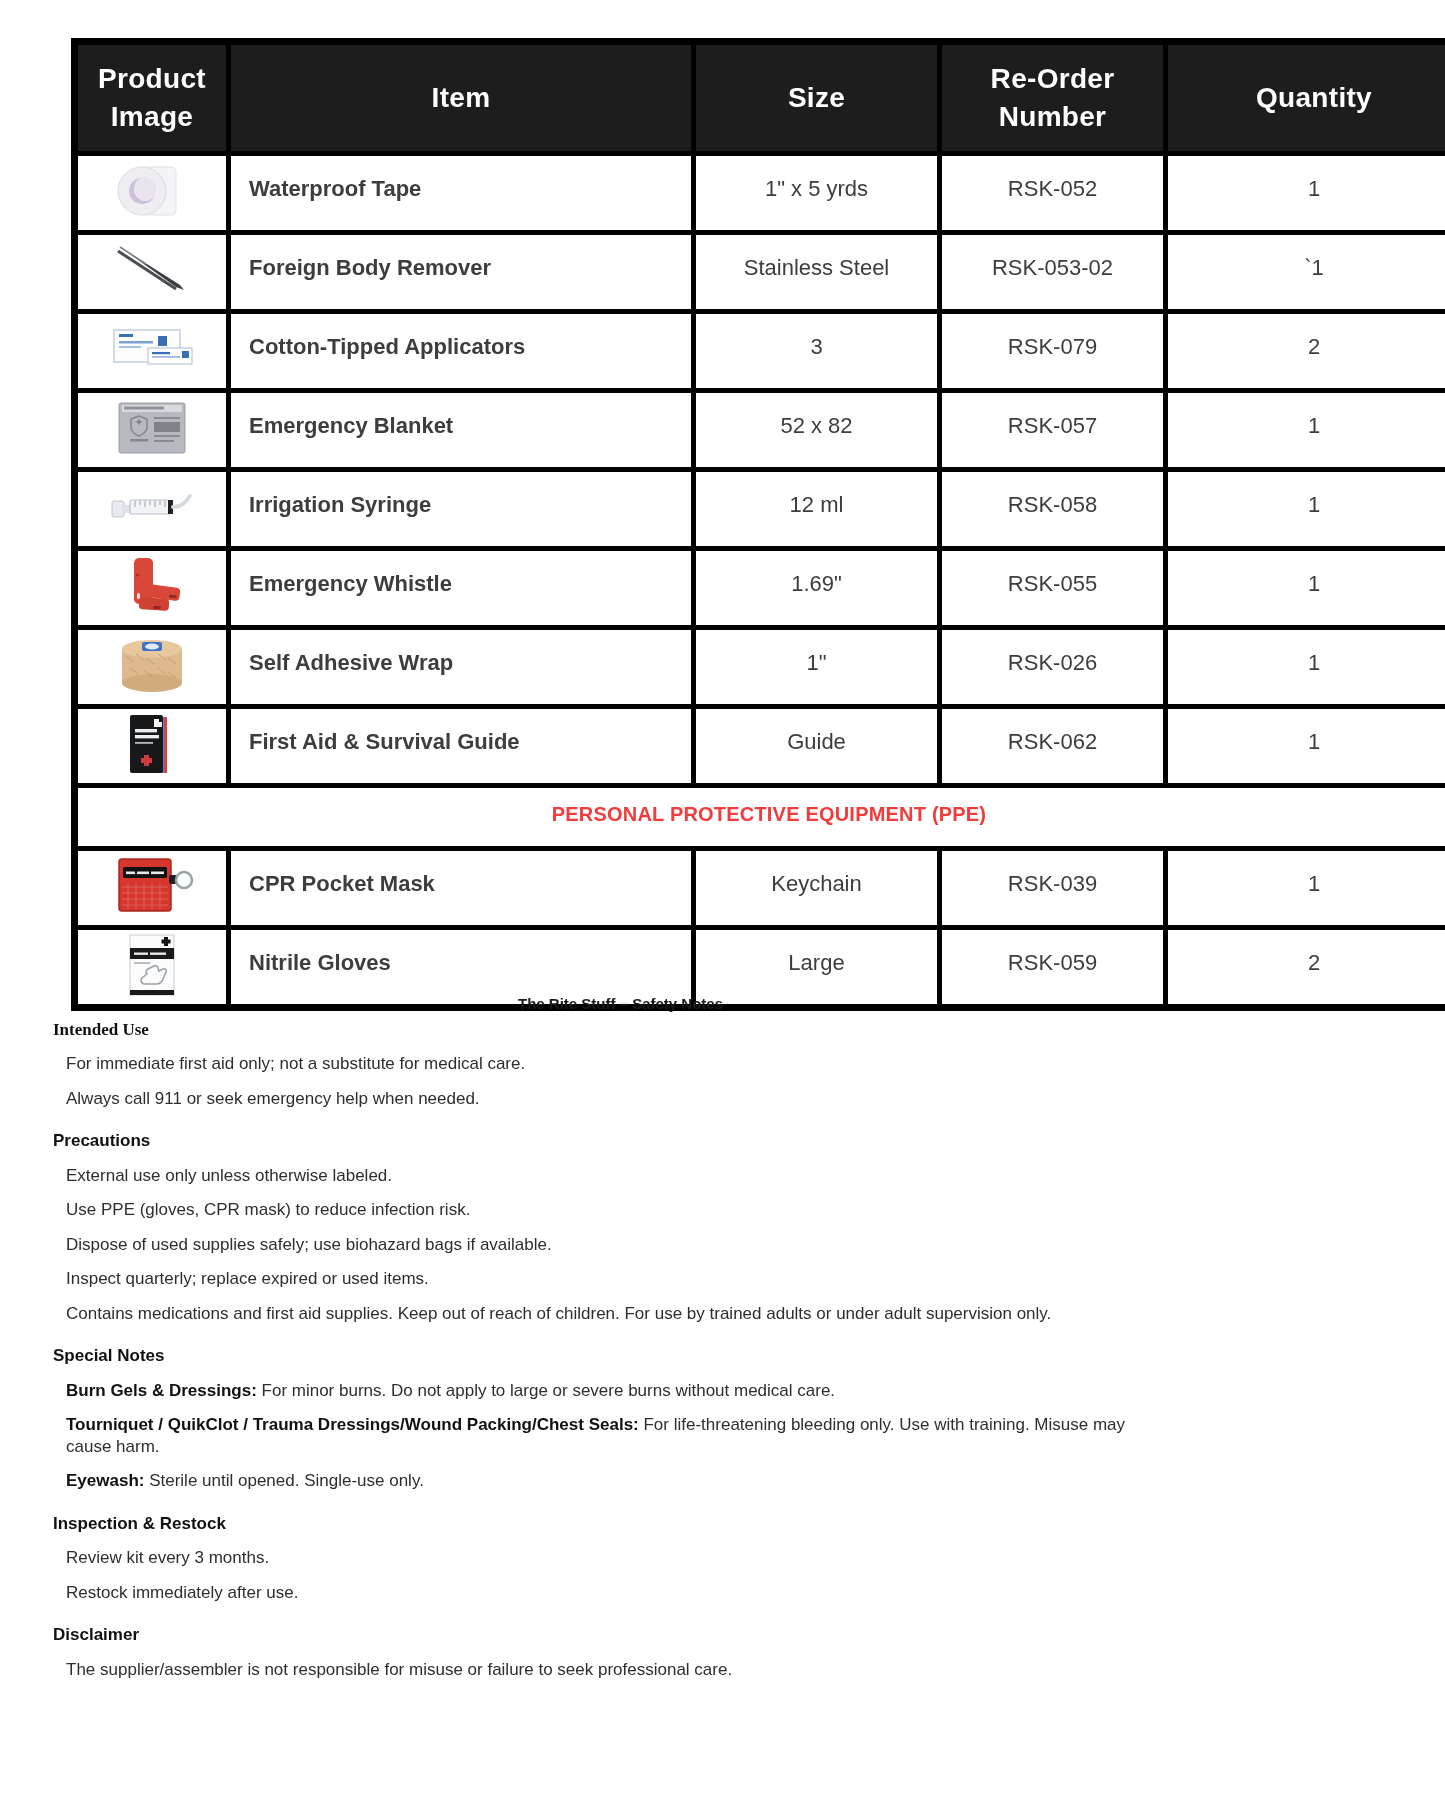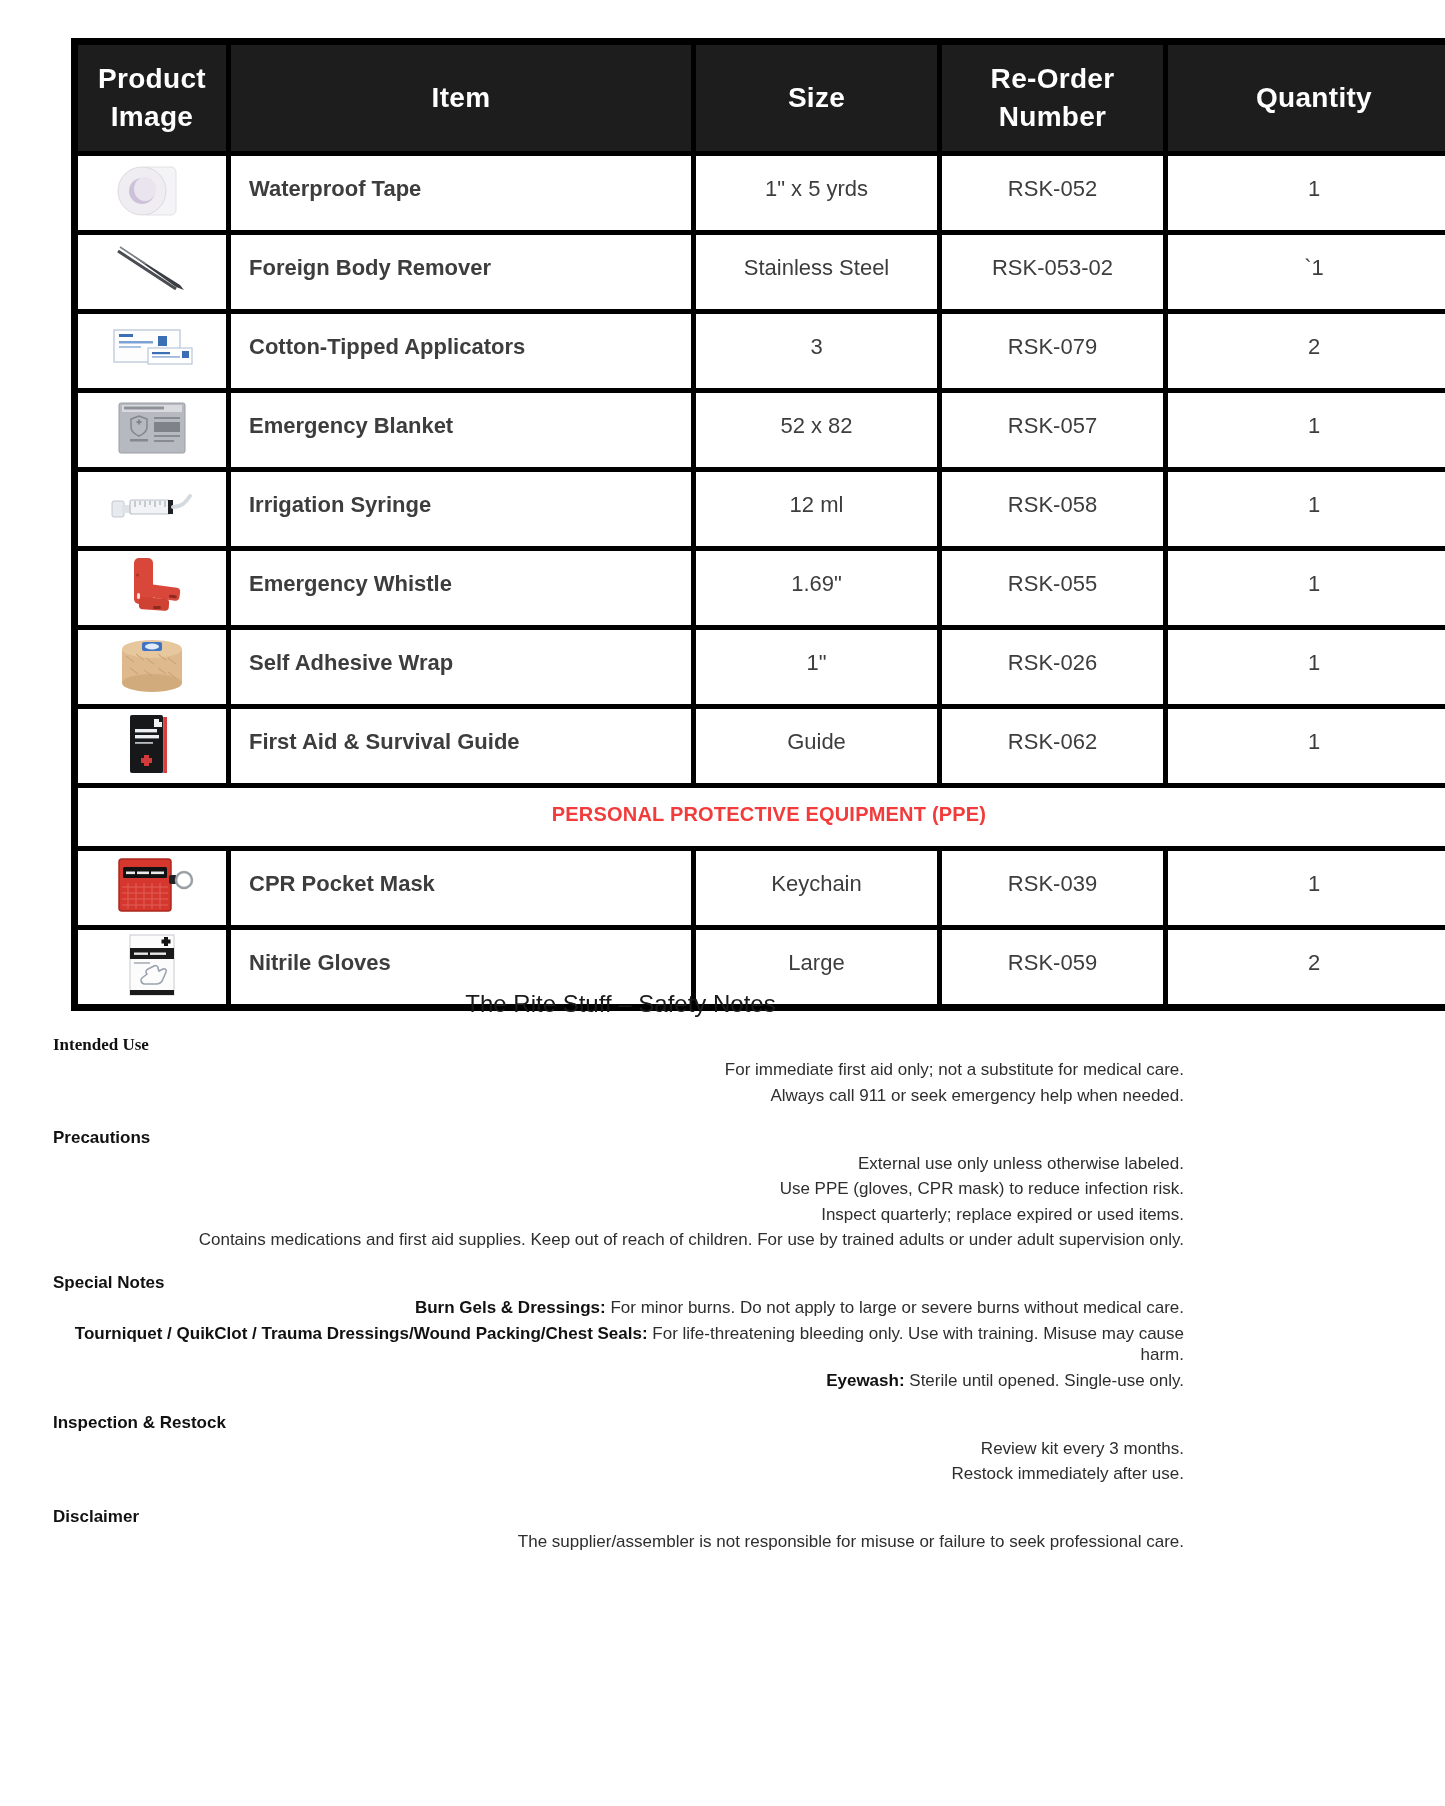--- a/index.html
+++ b/index.html
@@ -42,29 +42,29 @@
   }
   .prod { display:inline-block; }
   .prod svg { display:block; }
 
   
   .notes {
     position:absolute; left:53px; top:993px; width:1135px;
     font-size:17px; line-height:21.5px; color:#2e2e2e;
   }
   .notes .title {
-    text-align:center; font-size:24px; font-weight:400; color:#1a1a1a;
-    margin-bottom:19px;
+    text-align:center; font-size:15px; font-weight:700; color:#1a1a1a;
+    margin-bottom:4px;
   }
   .notes h3 {
     font-size:17px; font-weight:700; color:#111111;
     margin-top:21px; line-height:21.5px;
   }
   .notes h3.first { margin-top:0;font-family:Liberation Serif, serif; }
-  .notes p { margin:4px;text-align:right; }
+  .notes p { margin:13px; }
   .notes b { color:#111111; }
 </style>
 </head>
 <body>
 
 <table class="kit">
   <colgroup>
     <col style="width:154px">
       <col style="width:465px">
       <col style="width:246px">
@@ -292,20 +292,21 @@
 <div class="notes">
   <div class="title">The Rite Stuff – Safety Notes</div>
 
   <h3 class="first">Intended Use</h3>
   <p>For immediate first aid only; not a substitute for medical care.</p>
   <p>Always call 911 or seek emergency help when needed.</p>
 
   <h3>Precautions</h3>
   <p>External use only unless otherwise labeled.</p>
   <p>Use PPE (gloves, CPR mask) to reduce infection risk.</p>
+  <p>Dispose of used supplies safely; use biohazard bags if available.</p>
   <p>Inspect quarterly; replace expired or used items.</p>
   <p>Contains medications and first aid supplies. Keep out of reach of children. For use by trained adults or under adult supervision only.</p>
 
   <h3>Special Notes</h3>
   <p><b>Burn Gels &amp; Dressings:</b><span> For minor burns. Do not apply to large or severe burns without medical care.</span></p>
   <p><b>Tourniquet / QuikClot / Trauma Dressings/Wound Packing/Chest Seals:</b><span> For life-threatening bleeding only. Use with training. Misuse may cause harm.</span></p>
   <p><b>Eyewash:</b><span> Sterile until opened. Single-use only.</span></p>
 
   <h3>Inspection &amp; Restock</h3>
   <p>Review kit every 3 months.</p>

